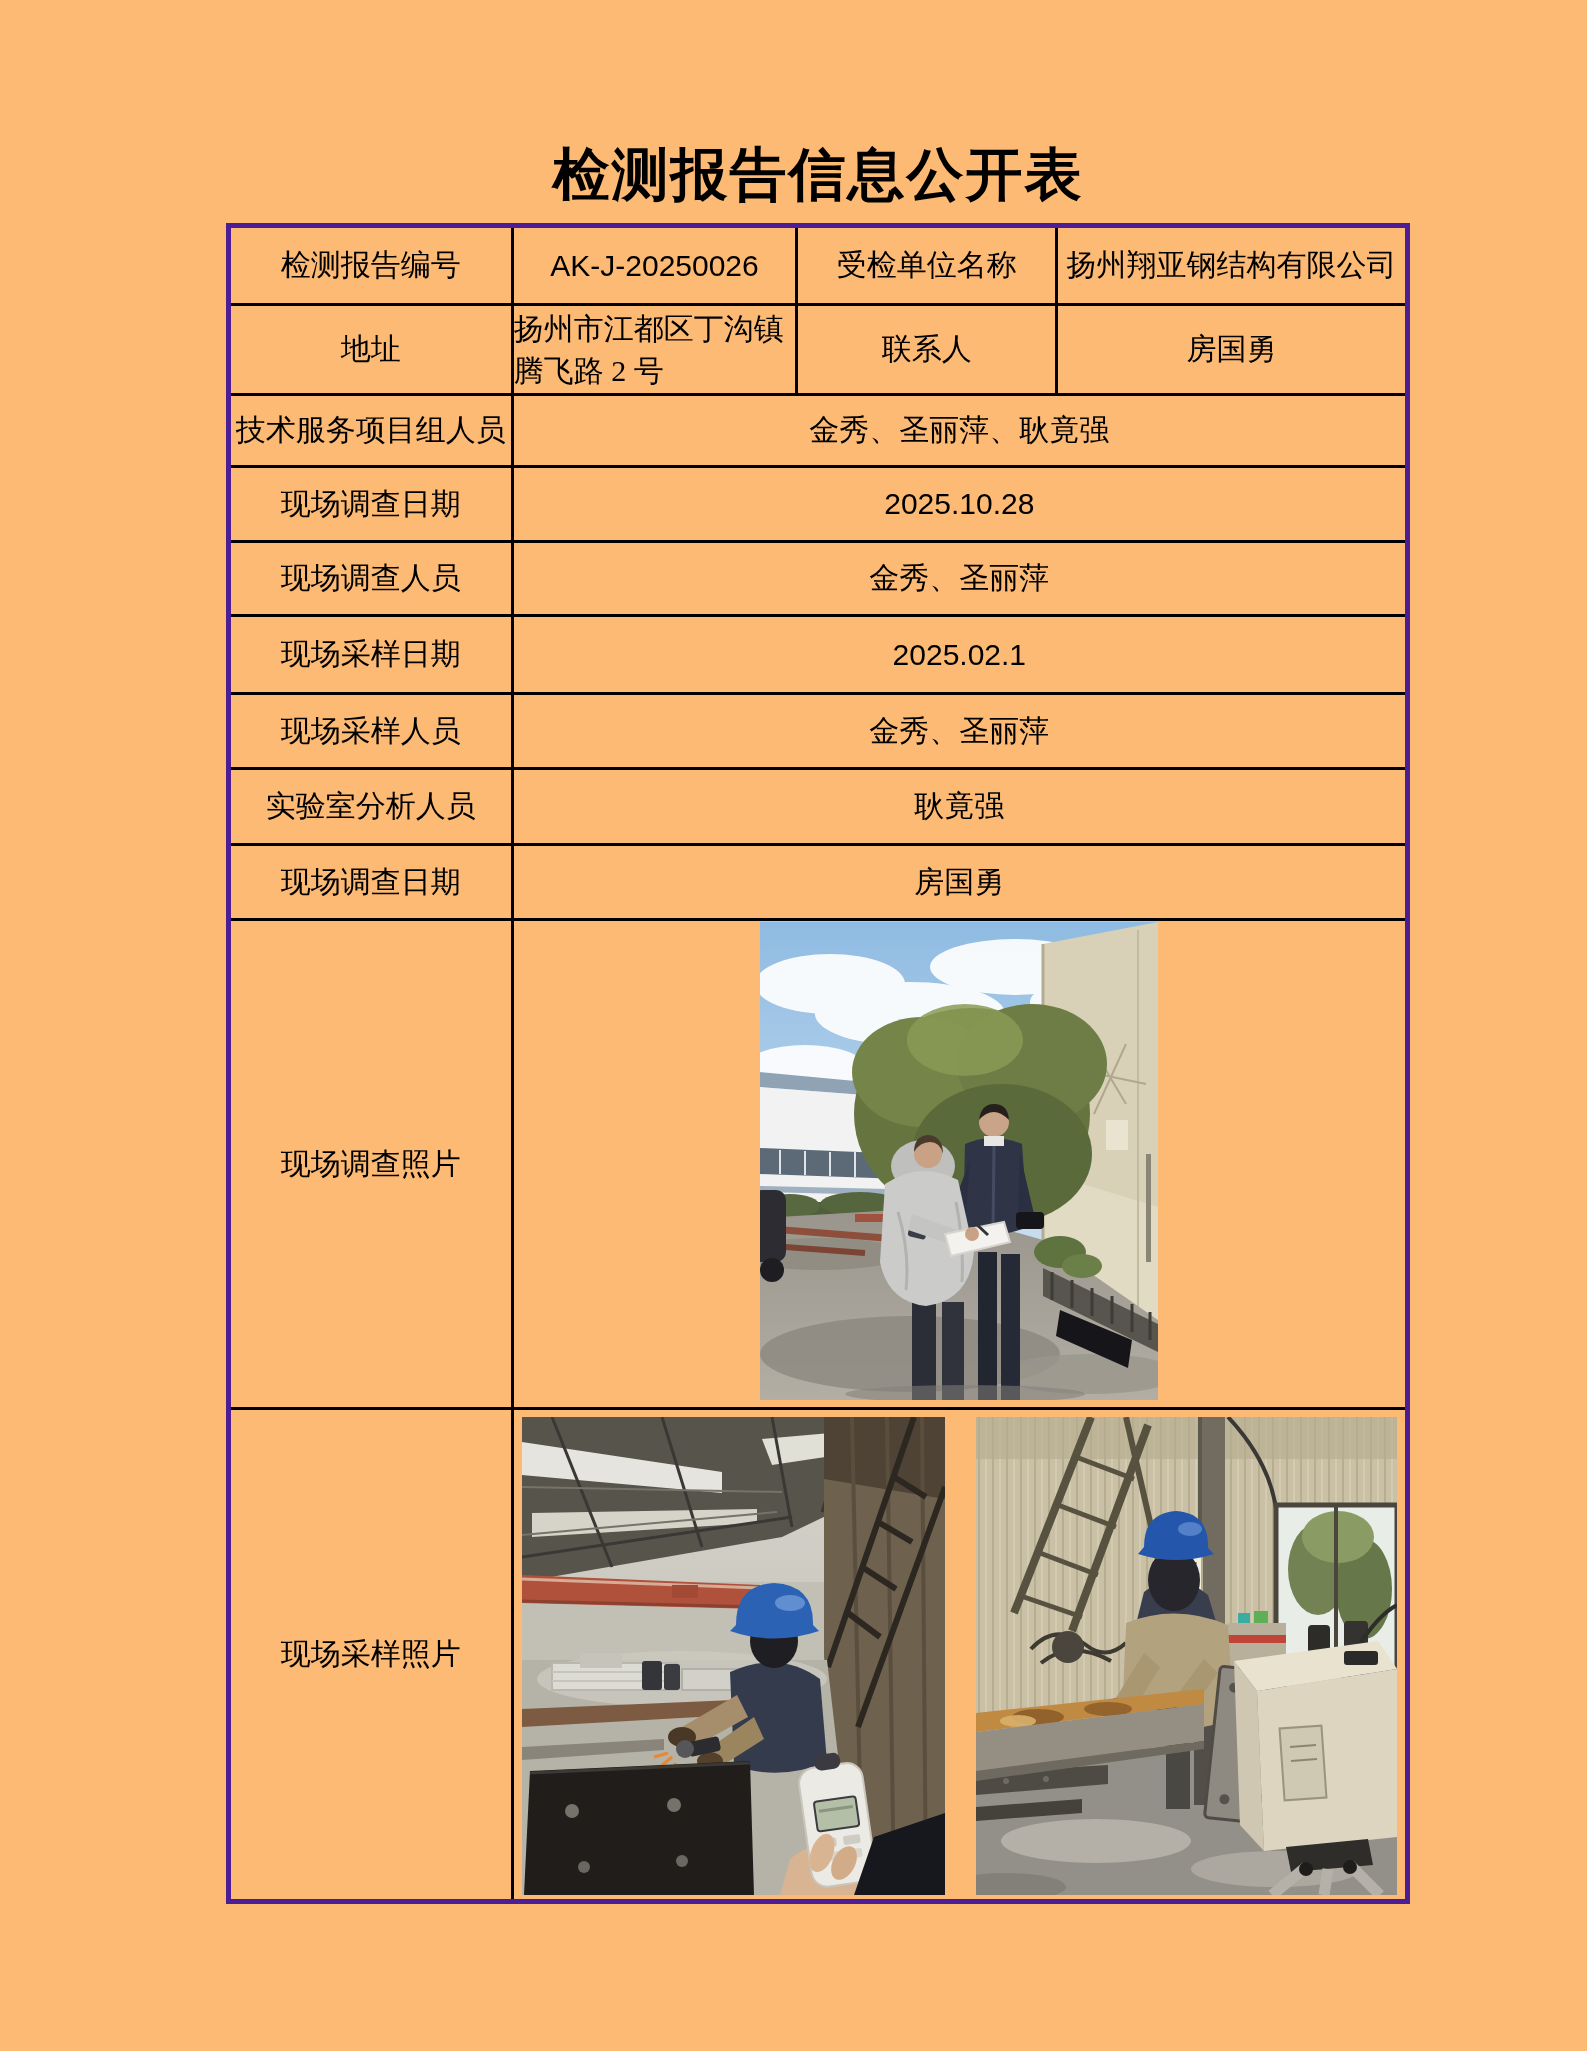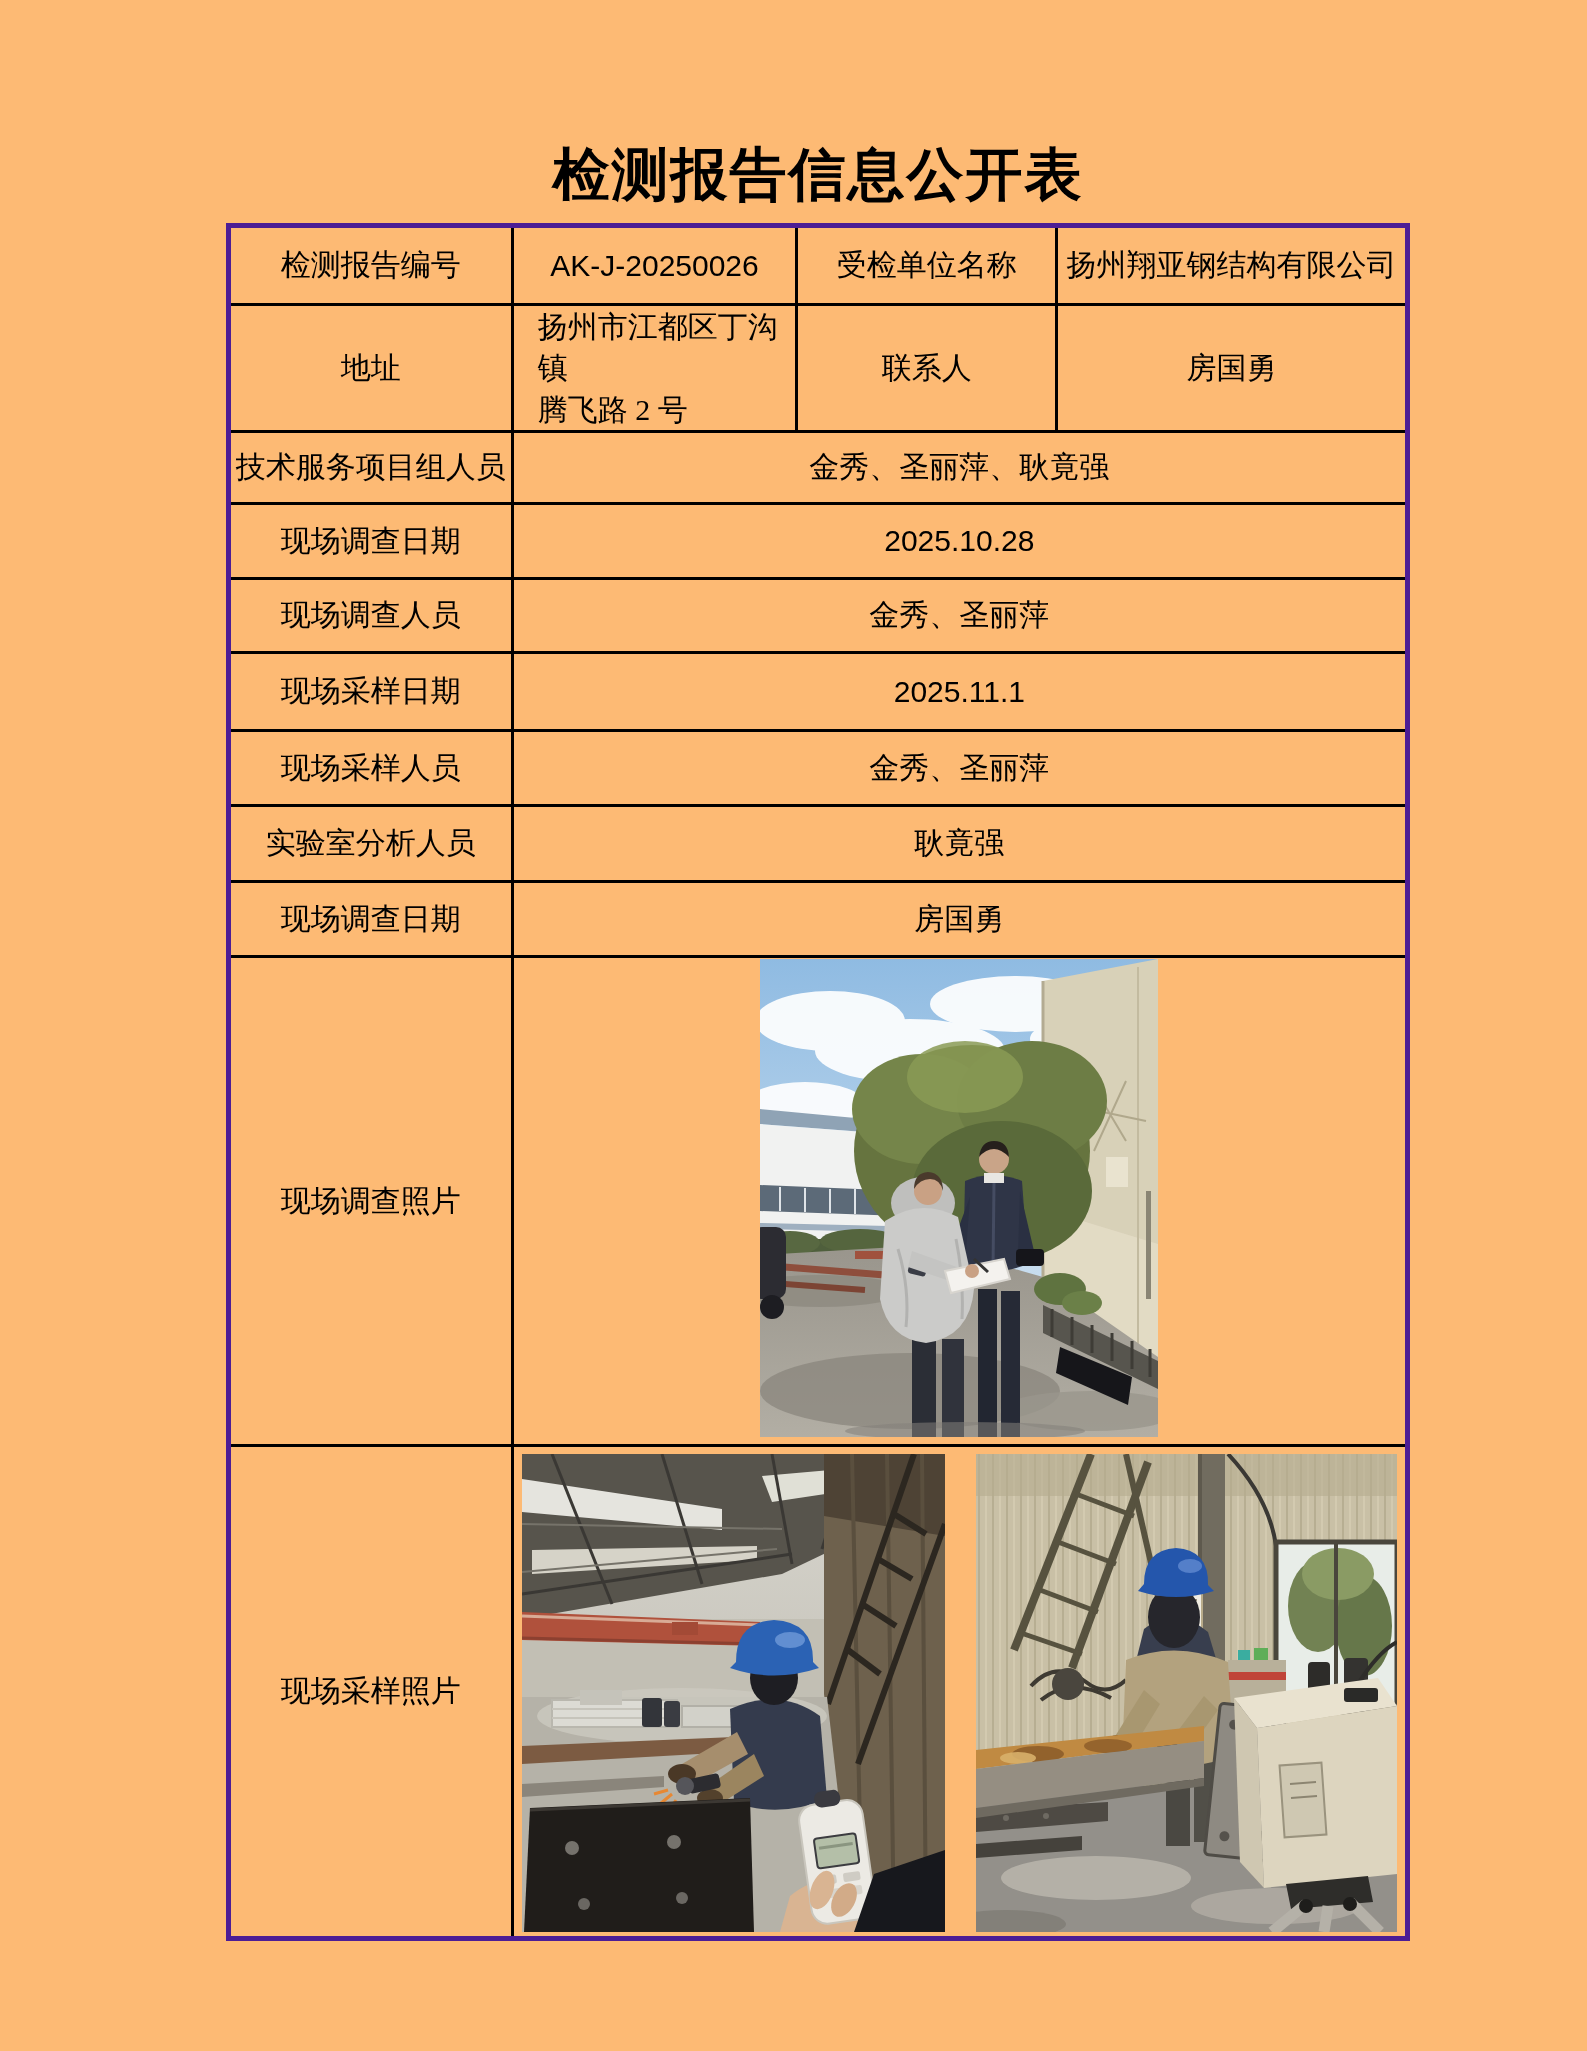--- a/index.html
+++ b/index.html
@@ -17,21 +17,21 @@
     border:5px solid #4c1d95;
   }
   table.report td,table.report th{
     border:3px solid #000;padding:0;font-weight:400;font-size:30px;
     vertical-align:middle;overflow:hidden;
   }
   .lbl{text-align:center;}
   .val{text-align:center;font-size:29px;}
   .val-latin{font-family:"Liberation Sans","DejaVu Sans",sans-serif;font-size:28px;}
   .addr{text-align:left;padding:6px 10px 6px 13px;font-size:29px;line-height:1.38;}
-  .addr span{display:block;padding-left:24px;}
+  .addr span{display:block;}
   .photo-cell{text-align:center;vertical-align:middle;}
   .photo-frame{display:inline-block;line-height:0;}
   .photo-pair{display:flex;justify-content:center;align-items:flex-start;gap:31px;padding-top:2px;}
   svg{display:block;}
 </style>
 </head>
 <body>
 
 <div class="page">
   <div class="doc">
@@ -71,21 +71,21 @@
       <tr style="height:75px">
         <th class="lbl">现场调查日期</th>
         <td class="val val-latin" colspan="3">2025.10.28</td>
       </tr>
       <tr style="height:74px">
         <th class="lbl">现场调查人员</th>
         <td class="val" colspan="3">金秀、圣丽萍</td>
       </tr>
       <tr style="height:78px">
         <th class="lbl">现场采样日期</th>
-        <td class="val val-latin" colspan="3">2025.11.1</td>
+        <td class="val val-latin" colspan="3">2025.02.1</td>
       </tr>
       <tr style="height:75px">
         <th class="lbl">现场采样人员</th>
         <td class="val" colspan="3">金秀、圣丽萍</td>
       </tr>
       <tr style="height:76px">
         <th class="lbl">实验室分析人员</th>
         <td class="val" colspan="3">耿竟强</td>
       </tr>
       <tr style="height:75px">

